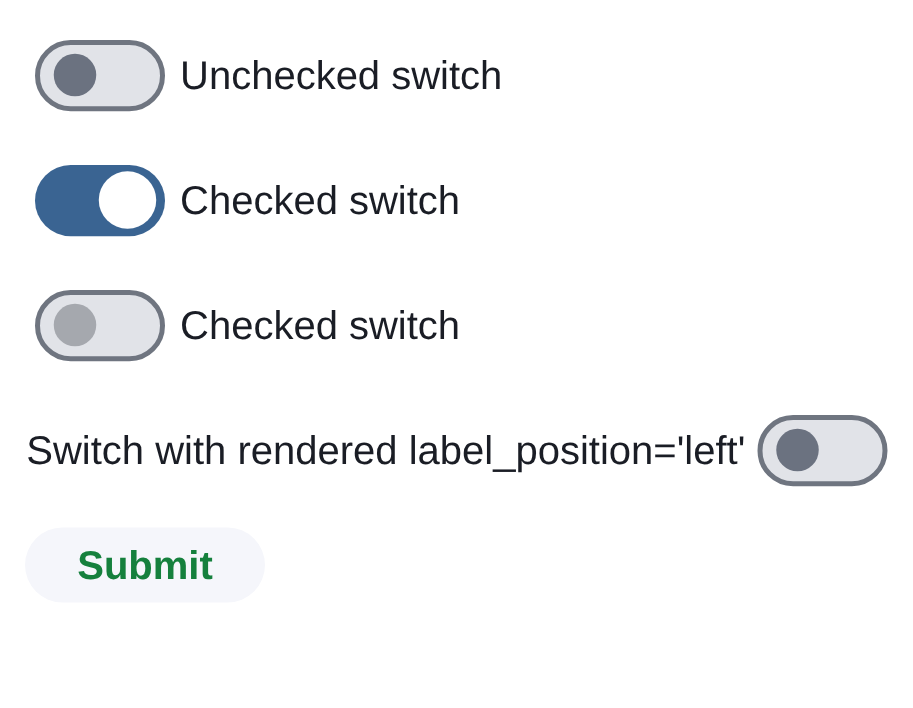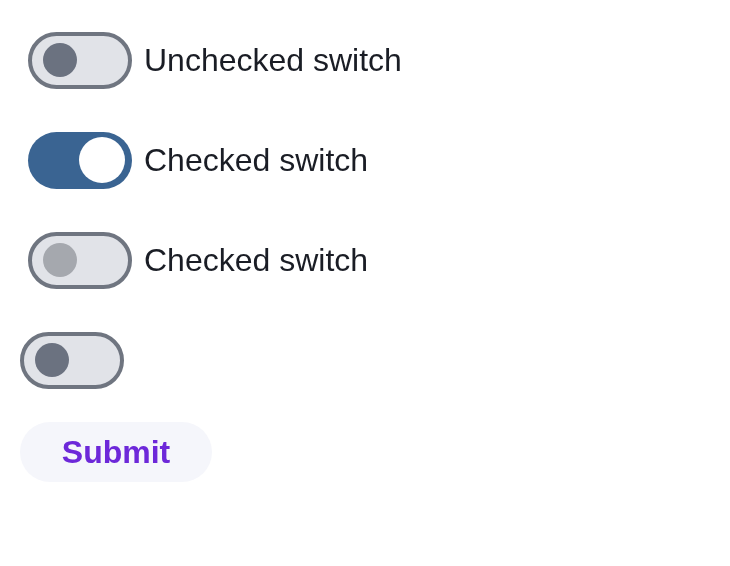--- a/index.html
+++ b/index.html
@@ -77,21 +77,21 @@
   .submit-btn {
     display: flex;
     align-items: center;
     justify-content: center;
     box-sizing: border-box;
     width: 192px;
     height: 60px;
     border: none;
     border-radius: 30px;
     background: #f5f6fb;
-    color: #6d28d9;
+    color: #15803d;
     font-family: "Liberation Sans", "DejaVu Sans", sans-serif;
     font-size: 32px;
     font-weight: 600;
     cursor: pointer;
   }
 </style>
 </head>
 <body>
 
 <div class="page">
@@ -111,20 +111,21 @@
   </div>
 
   <div class="row">
     <div class="switch disabled lead">
       <span class="knob"></span>
     </div>
     <span class="switch-label">Checked switch</span>
   </div>
 
   <div class="row label-left">
+    <span class="switch-label">Switch with rendered label_position='left'</span>
     <div class="switch unchecked">
       <span class="knob"></span>
     </div>
   </div>
 
   <button class="submit-btn">Submit</button>
 
 </div>
 
 </body></html>

